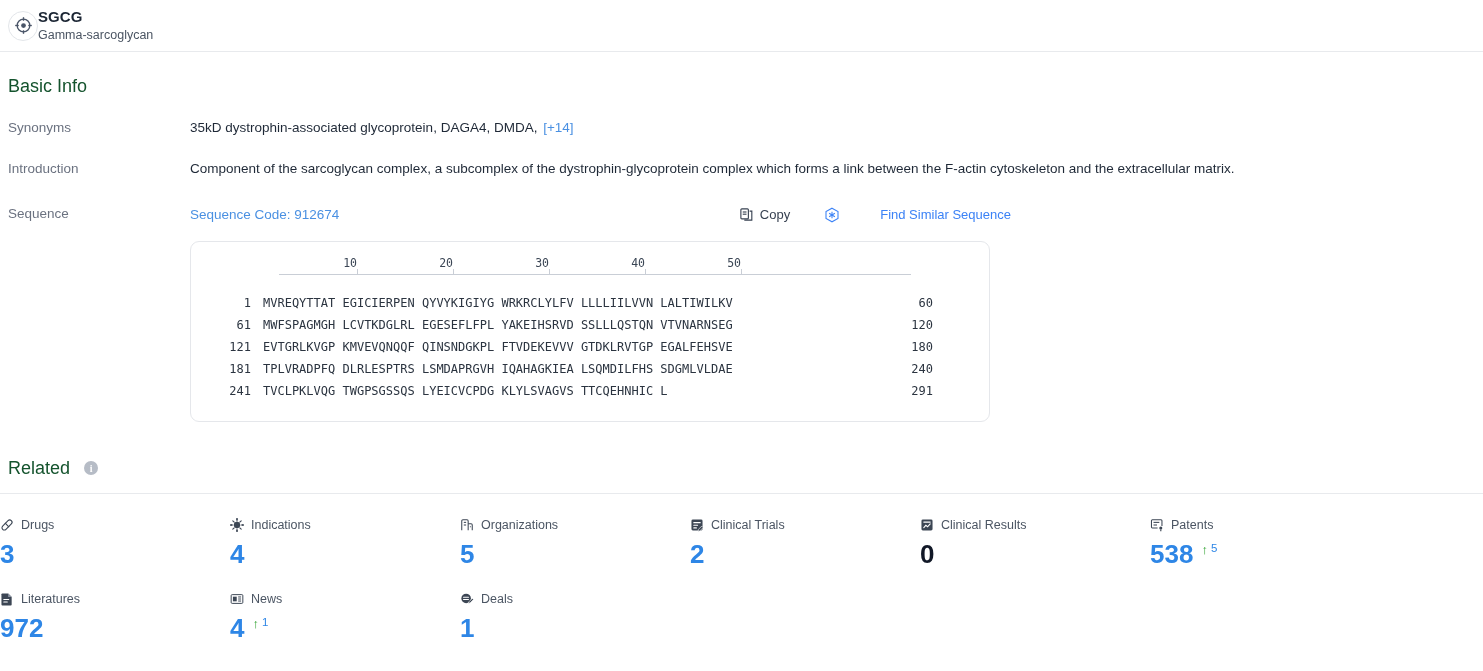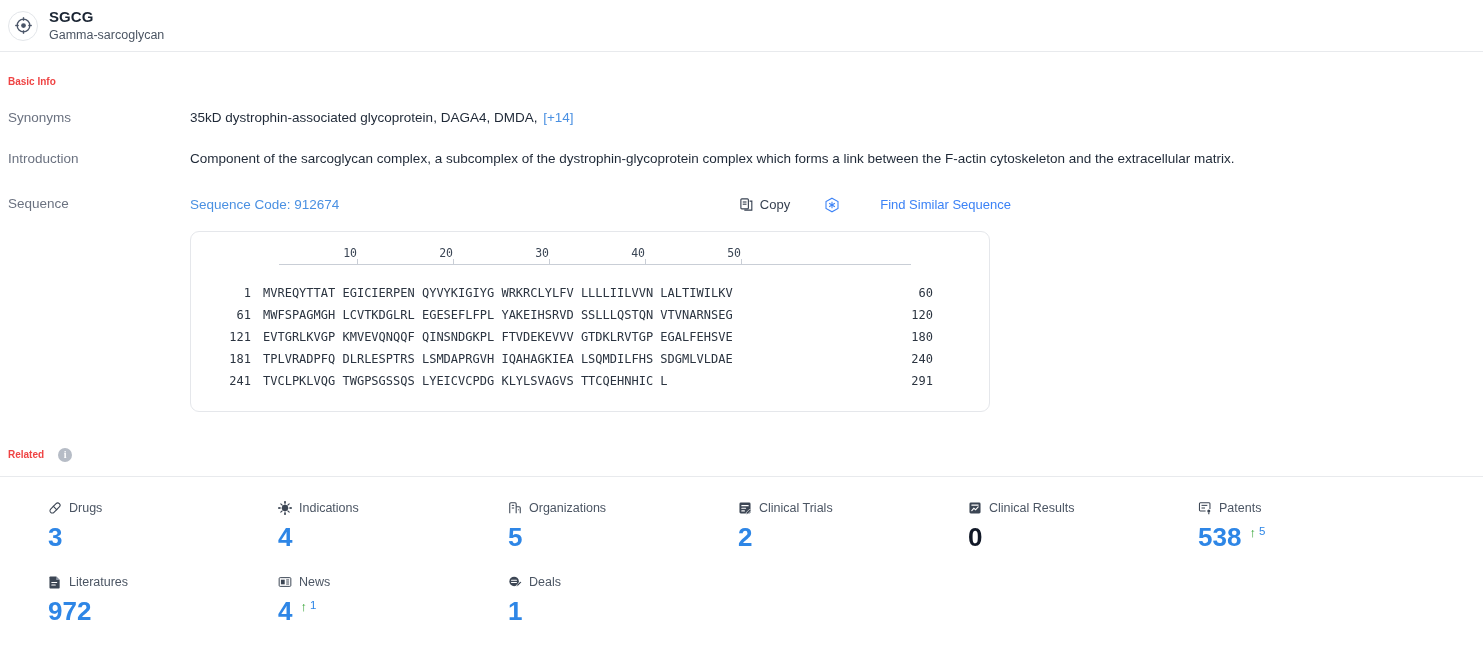--- a/index.html
+++ b/index.html
@@ -22,38 +22,38 @@
     background: #fff;
   }
   .entity-avatar {
     width: 30px; height: 30px;
     border-radius: 50%;
     border: 1px solid #e3e6ea;
     display: flex; align-items: center; justify-content: center;
     flex: 0 0 auto;
     background: #fff;
   }
-  .entity-titles { margin-left: 11px; line-height: 1.12; }
+  .entity-titles { line-height: 1.12; }
   .entity-symbol {
     font-size: 15px;
     font-weight: bold;
     color: #1b2533;
     letter-spacing: .1px;
   }
   .entity-fullname {
     font-size: 12.5px;
     color: #4b5563;
     margin-top: 2px;
   }
 
   
   .section-title {
-    font-size: 10px;
-    font-weight: bold;
-    color: #ef4444;
+    font-size: 18px;
+    font-weight: normal;
+    color: #14532d;
     padding: 0 0 0 8px;
   }
   #basic-info-section { padding-top: 24px; }
   .info-row {
     display: flex;
     align-items: flex-start;
     padding-left: 8px;
     margin-top: 22px;
   }
   .info-label {
@@ -195,22 +195,20 @@
     margin-left: -8px;
     width: 1483px;
     border-top: 1px solid #e8eaed;
     background: #fff;
     padding: 22px 0 0 0;
   }
   .related-grid {
     display: grid;
     grid-template-columns: repeat(6, 230px);
     row-gap: 16px;
-    padding-left: 36px;
-    margin-left: 12px;
   }
   .related-card { cursor: pointer; }
   .card-head {
     display: flex;
     align-items: center;
     gap: 7px;
     height: 18px;
   }
   .card-label {
     font-size: 12.5px;

